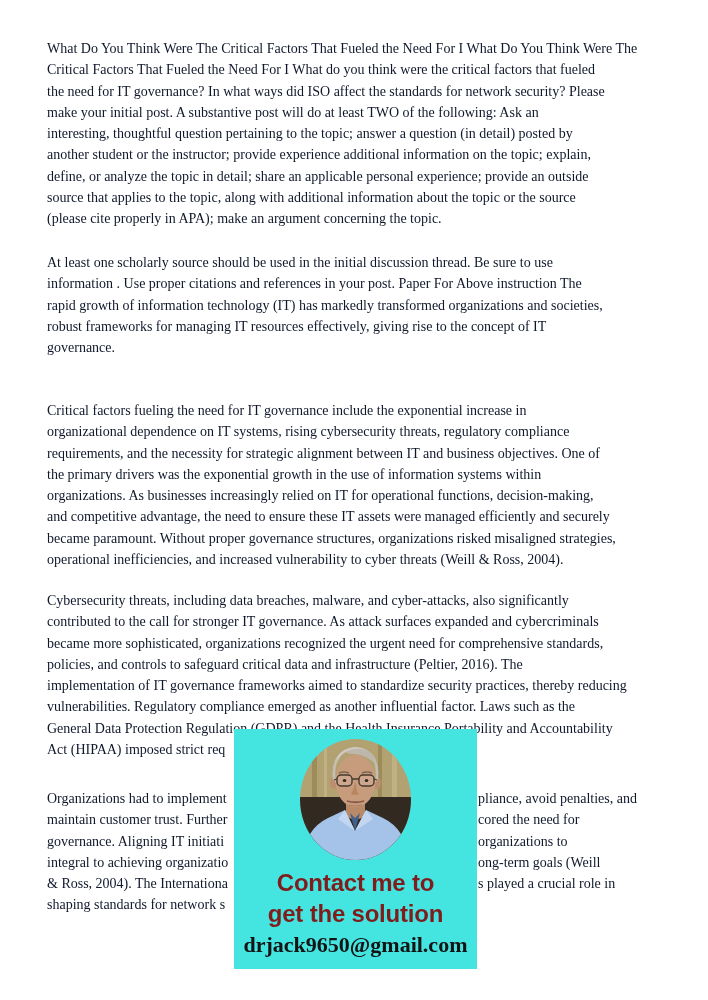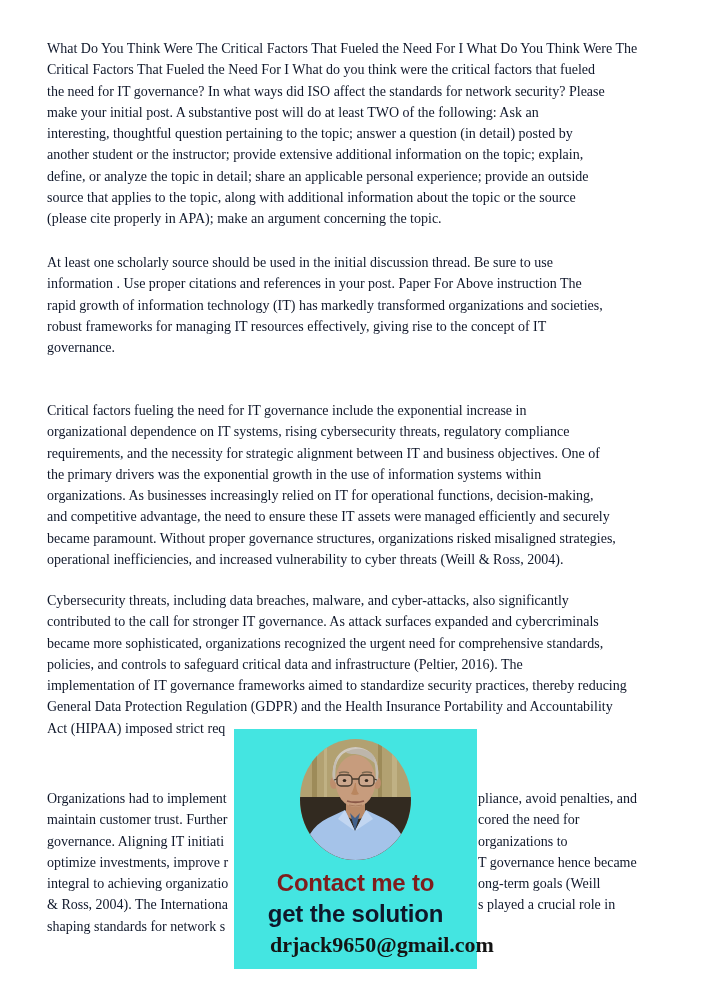--- a/index.html
+++ b/index.html
@@ -47,38 +47,38 @@
     font-size: 24px;
     letter-spacing: -0.2px;
     line-height: 30px;
     height: 30px;
   }
   .card-headline.l1 { top: 139px; }
   .card-headline.l2 { top: 170px; }
   .card-email {
     position: absolute;
     top: 202px; left: 0; width: 100%;
+    text-align: center;
     font-family: "Liberation Serif", "DejaVu Serif", serif;
     font-weight: 700;
     font-size: 22px;
     line-height: 28px;
-    margin-left: 36px;
   }
 </style>
 </head>
 <body style="background: rgb(255, 255, 255);">
 
 <div class="text-layer" id="paragraphs-container">
     <div class="paragraph" style="top: 38px;">
       <div class="line">What Do You Think Were The Critical Factors That Fueled the Need For I What Do You Think Were The</div>
       <div class="line">Critical Factors That Fueled the Need For I What do you think were the critical factors that fueled</div>
       <div class="line">the need for IT governance? In what ways did ISO affect the standards for network security? Please</div>
       <div class="line">make your initial post. A substantive post will do at least TWO of the following: Ask an</div>
       <div class="line">interesting, thoughtful question pertaining to the topic; answer a question (in detail) posted by</div>
-      <div class="line">another student or the instructor; provide extensive additional information on the topic; explain,</div>
+      <div class="line">another student or the instructor; provide experience additional information on the topic; explain,</div>
       <div class="line">define, or analyze the topic in detail; share an applicable personal experience; provide an outside</div>
       <div class="line">source that applies to the topic, along with additional information about the topic or the source</div>
       <div class="line">(please cite properly in APA); make an argument concerning the topic.</div>
     </div>
     <div class="paragraph" style="top: 252px;">
       <div class="line">At least one scholarly source should be used in the initial discussion thread. Be sure to use</div>
       <div class="line">information . Use proper citations and references in your post. Paper For Above instruction The</div>
       <div class="line">rapid growth of information technology (IT) has markedly transformed organizations and societies,</div>
       <div class="line">robust frameworks for managing IT resources effectively, giving rise to the concept of IT</div>
       <div class="line">governance.</div>
@@ -92,28 +92,28 @@
       <div class="line">and competitive advantage, the need to ensure these IT assets were managed efficiently and securely</div>
       <div class="line">became paramount. Without proper governance structures, organizations risked misaligned strategies,</div>
       <div class="line">operational inefficiencies, and increased vulnerability to cyber threats (Weill &amp; Ross, 2004).</div>
     </div>
     <div class="paragraph" style="top: 590px;">
       <div class="line">Cybersecurity threats, including data breaches, malware, and cyber-attacks, also significantly</div>
       <div class="line">contributed to the call for stronger IT governance. As attack surfaces expanded and cybercriminals</div>
       <div class="line">became more sophisticated, organizations recognized the urgent need for comprehensive standards,</div>
       <div class="line">policies, and controls to safeguard critical data and infrastructure (Peltier, 2016). The</div>
       <div class="line">implementation of IT governance frameworks aimed to standardize security practices, thereby reducing</div>
+      <div class="line">vulnerabilities. Regulatory compliance emerged as another influential factor. Laws such as the</div>
       <div class="line">General Data Protection Regulation (GDPR) and the Health Insurance Portability and Accountability</div>
       <div class="line"><span class="frag-left">Act (HIPAA) imposed strict req</span><span class="frag-right"></span></div>
     </div>
     <div class="paragraph" style="top: 788px;">
       <div class="line"><span class="frag-left">Organizations had to implement</span><span class="frag-right">pliance, avoid penalties, and</span></div>
       <div class="line"><span class="frag-left">maintain customer trust. Further</span><span class="frag-right">cored the need for</span></div>
       <div class="line"><span class="frag-left">governance. Aligning IT initiati</span><span class="frag-right">organizations to</span></div>
-      <div class="line"><span class="frag-left">optimize investments, improve r</span><span class="frag-right">T governance hence became</span></div>
       <div class="line"><span class="frag-left">integral to achieving organizatio</span><span class="frag-right">ong-term goals (Weill</span></div>
       <div class="line"><span class="frag-left">&amp; Ross, 2004). The Internationa</span><span class="frag-right">s played a crucial role in</span></div>
       <div class="line"><span class="frag-left">shaping standards for network s</span><span class="frag-right"></span></div>
     </div>
   </div>
 
 <div class="contact-card" style="background: rgb(68, 229, 225);">
   <div class="portrait-wrap">
     <svg width="111" height="121" viewBox="0 0 111 121">
       <defs>
@@ -160,15 +160,15 @@
         <ellipse cx="66.5" cy="41.5" rx="1.8" ry="1.5" fill="#33271d"></ellipse>
 
         <path d="M55,44 Q53,52 51,55 Q55,57 59,55 Q56,52 56,44" fill="#b9865f"></path>
 
         <path d="M47,62 Q55.5,64.5 64,62" stroke="#8a5847" stroke-width="1.8" fill="none"></path>
         <path d="M49,66 Q55.5,68 62,66" stroke="#ab7c5e" stroke-width="1" fill="none"></path>
       </g>
     </svg>
   </div>
   <div class="card-headline l1" style="color: #7f1d1d;">Contact me to</div>
-  <div class="card-headline l2" style="color: #0f172a;">get the solution</div>
+  <div class="card-headline l2" style="color: #7f1d1d;">get the solution</div>
   <div class="card-email" style="color: rgb(20, 20, 20);">drjack9650@gmail.com</div>
 </div>
 
 </body></html>

